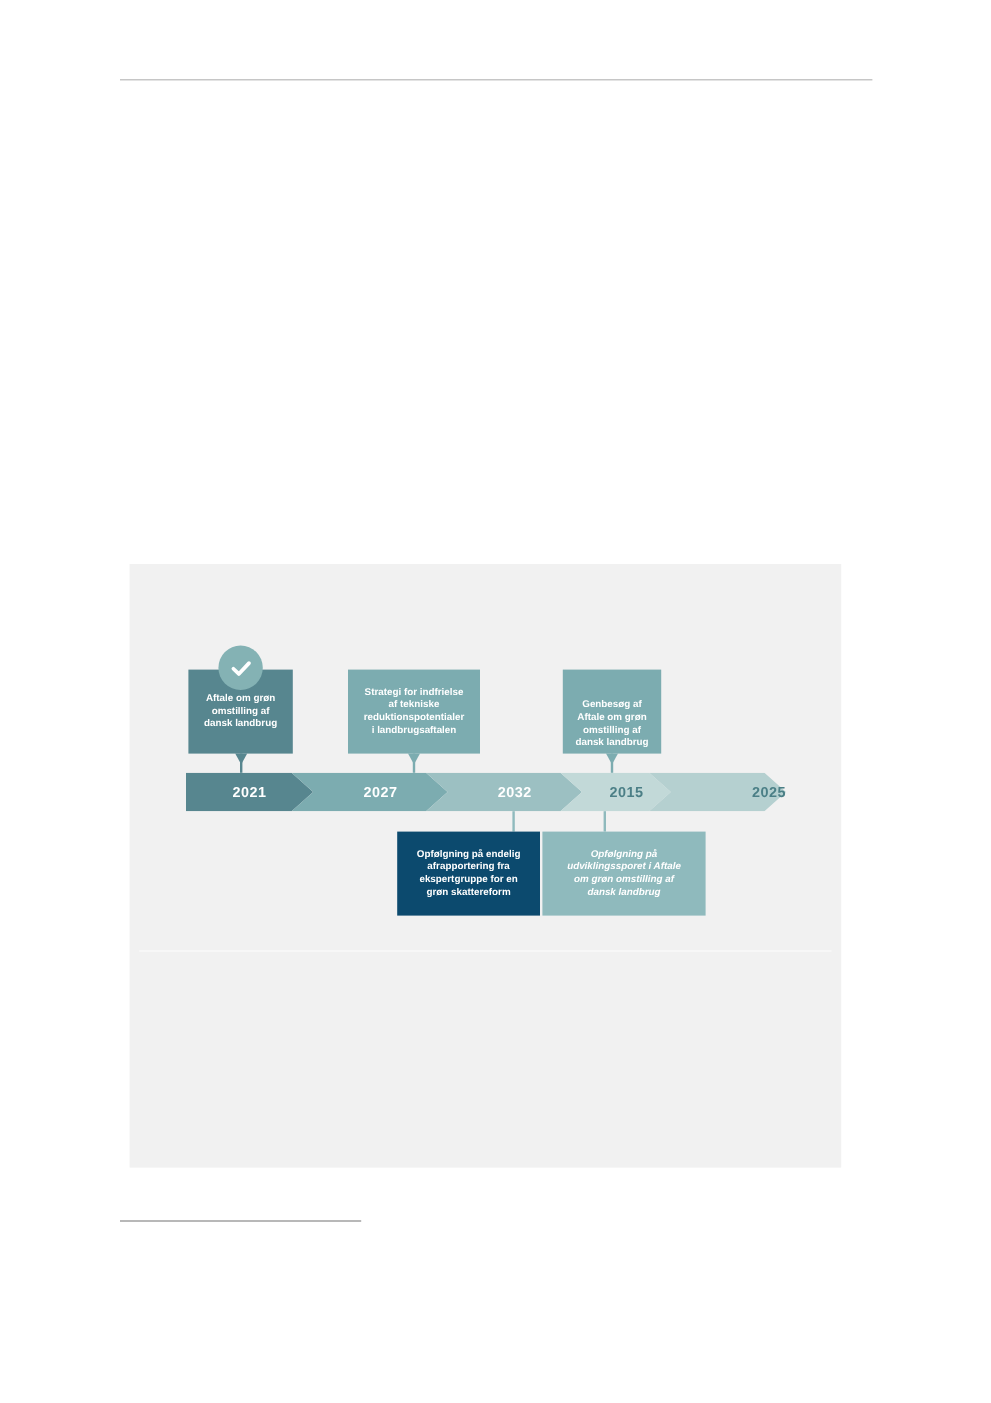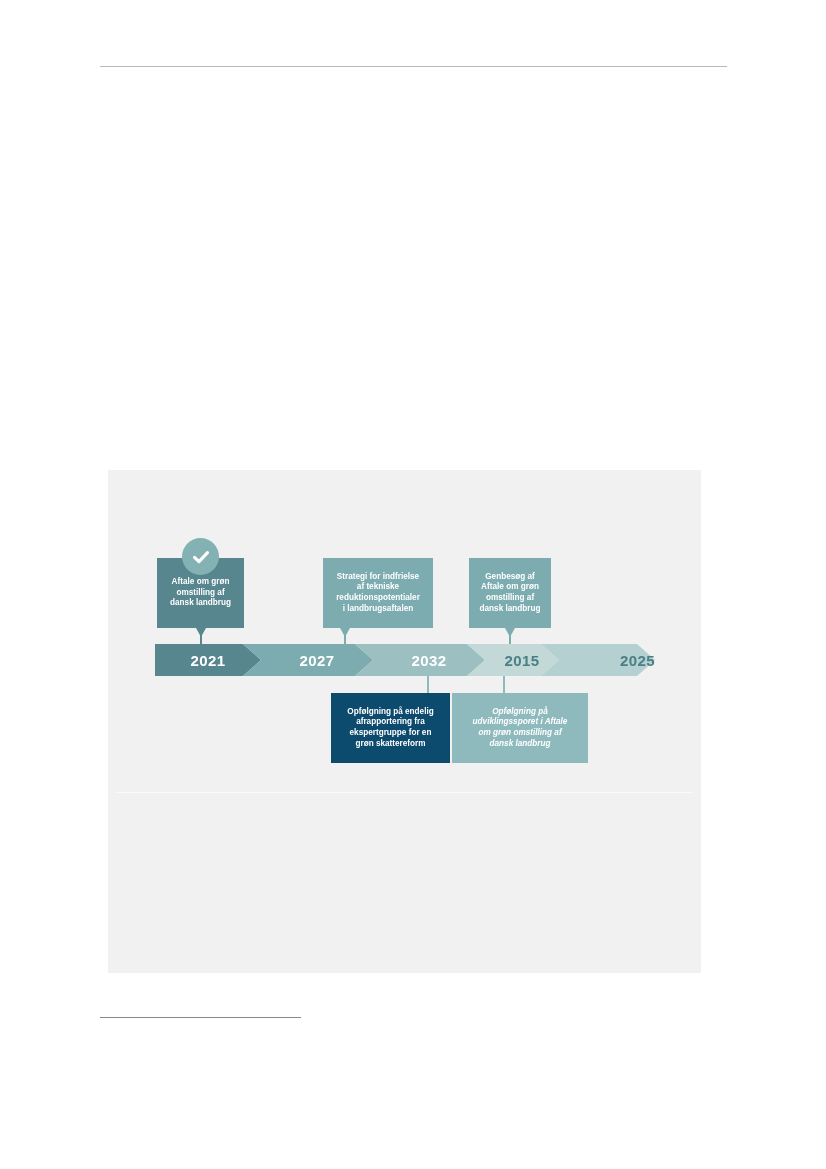--- a/index.html
+++ b/index.html
@@ -83,25 +83,25 @@
   }
 
   
   #callout-2021 {
     left: 157px; top: 558px; width: 87px; height: 70px;
     background: #57868f;
   }
   #callout-2022 {
     left: 290px; top: 558px; width: 110px; height: 70px;
     background: #7cacb0;
-    margin-left: 33px;
   }
   #callout-2024 {
     left: 469px; top: 558px; width: 82px; height: 70px;
     background: #7cacb0;
+    align-items: flex-end;
   }
 
   
   #callout-skattereform {
     left: 331px; top: 693px; width: 119px; height: 70px;
     background: #8fbabd;
   }
   #callout-udviklingsspor {
     left: 452px; top: 693px; width: 136px; height: 70px;
     background: #8fbabd;
@@ -143,21 +143,21 @@
     width: 500px;
     height: 32px;
   }
   .seg {
     position: absolute;
     top: 0;
     height: 32px;
     display: flex;
     align-items: center;
     justify-content: center;
-    font-size: 15px;
+    font-size: 12px;
     font-weight: bold;
     letter-spacing: 0.4px;
   }
   .seg-label { pointer-events: none; }
 
   
   .no-select { user-select: none; }
 </style>
 </head>
 <body>

